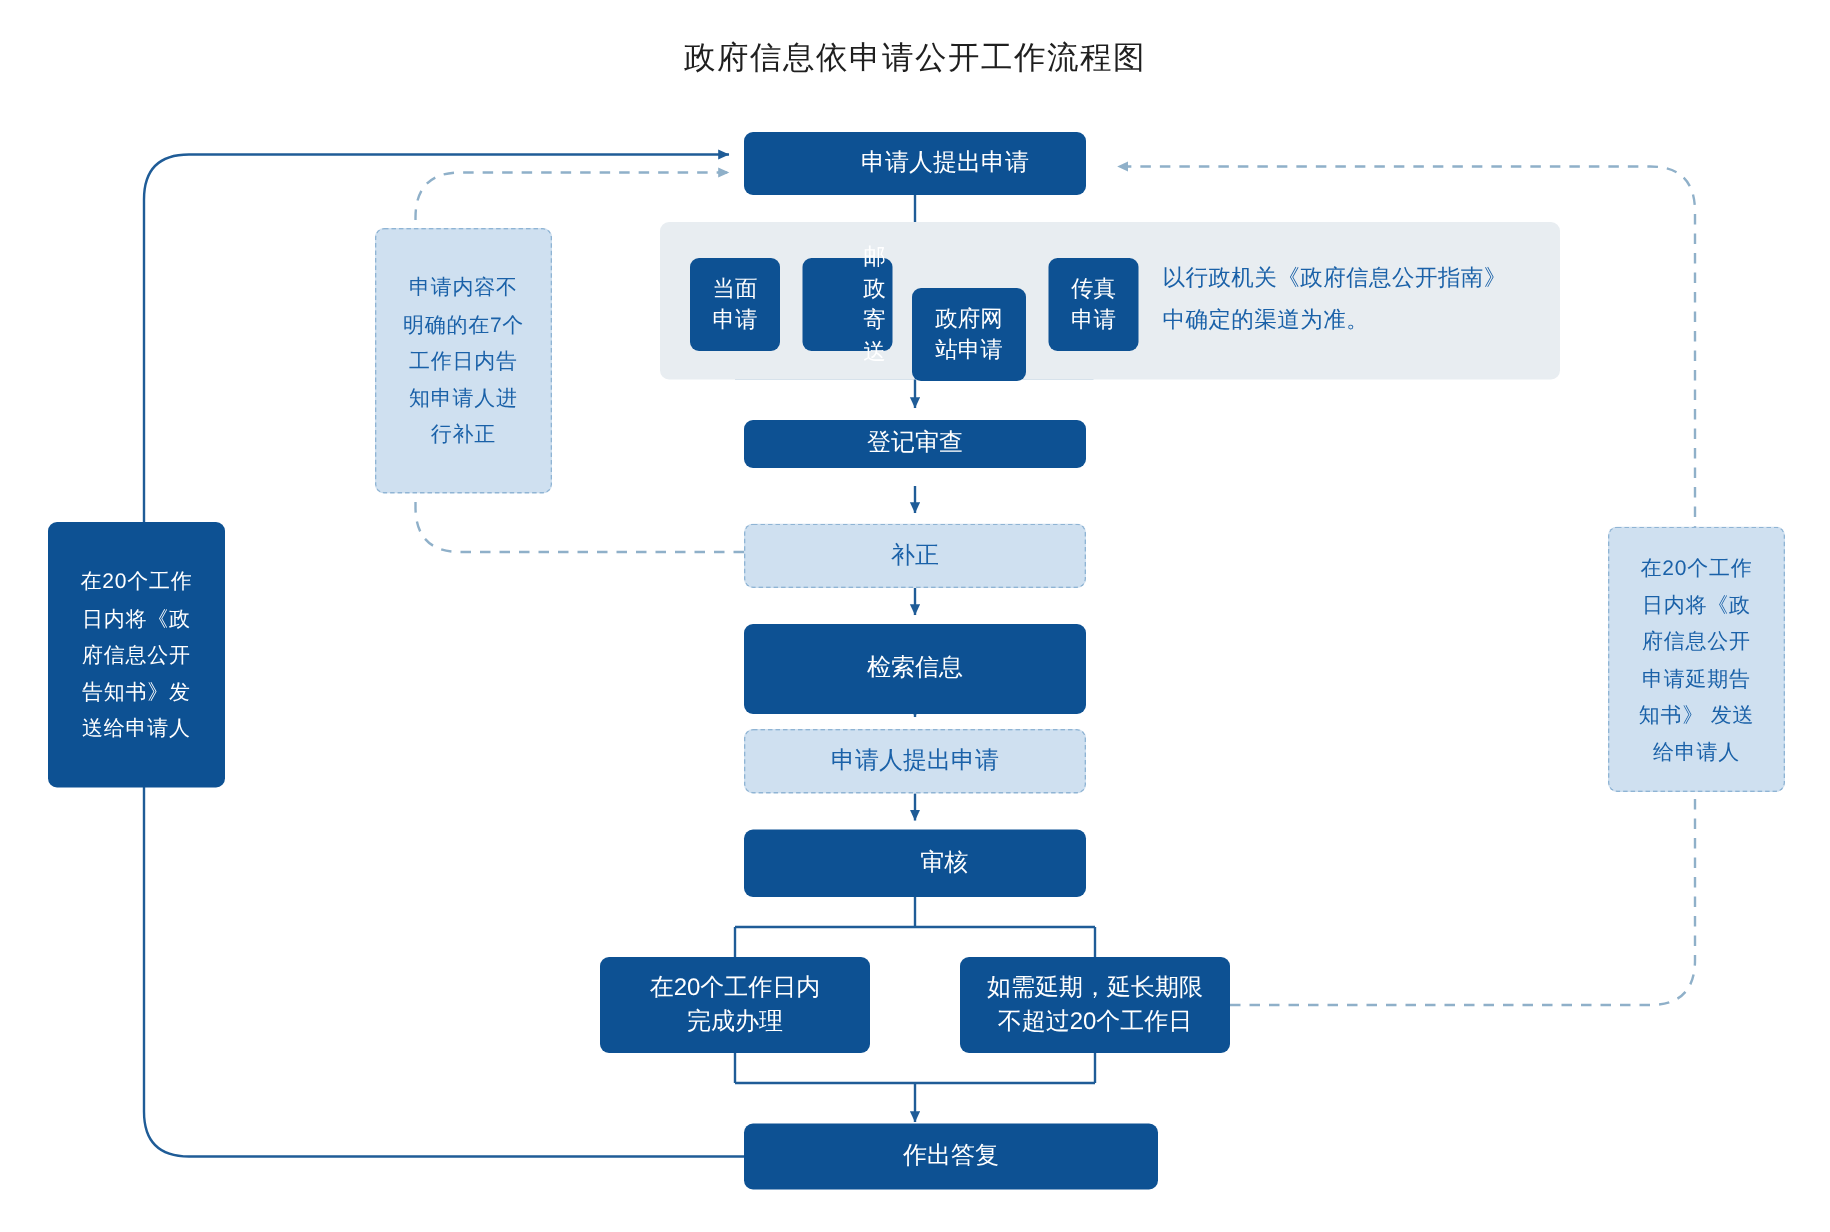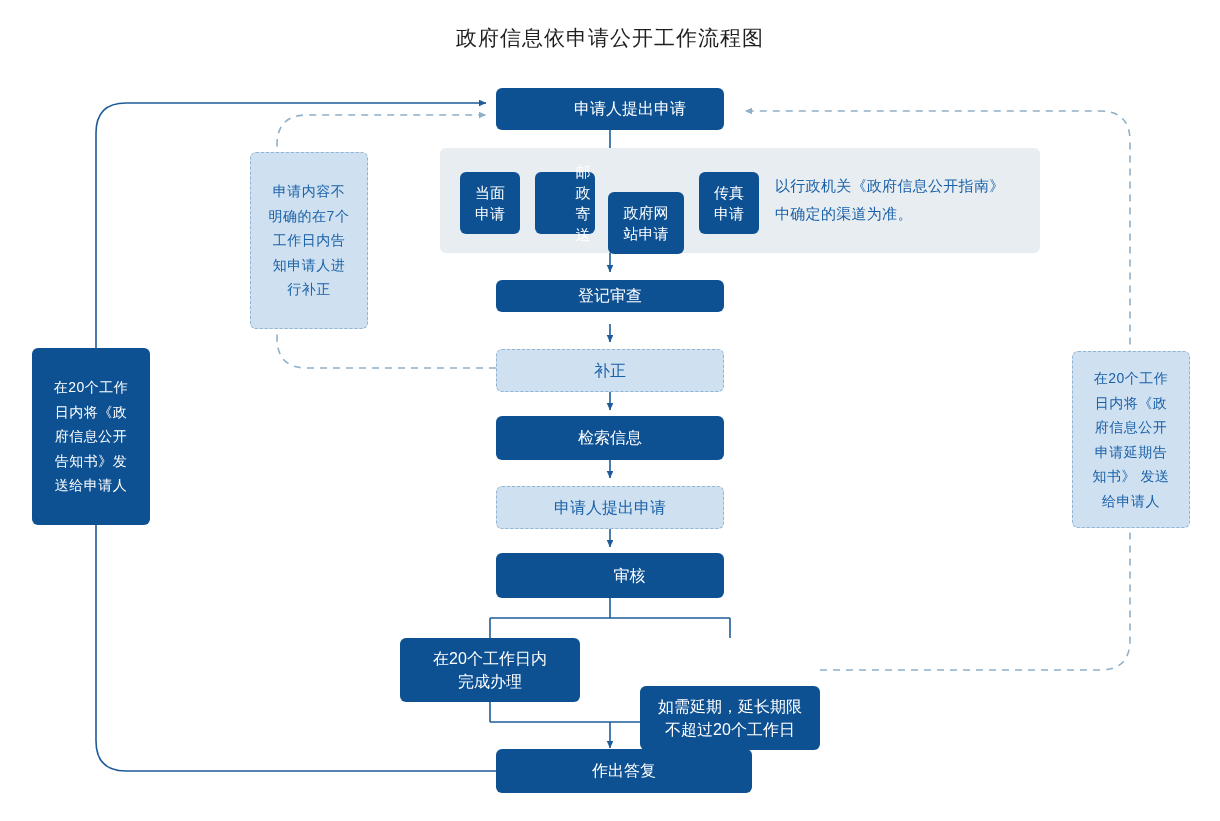--- a/index.html
+++ b/index.html
@@ -168,33 +168,33 @@
     <div class="node solidbox chan" style="left:699px;top:172px;width:60px;height:62px;white-space:pre-line;">传真
 申请</div>
 
     <div class="band-note" style="left:775px;top:172px;width:255px;white-space:pre-line;">以行政机关《政府信息公开指南》
 中确定的渠道为准。</div>
 
     <div class="node solidbox" style="left:496px;top:280px;width:228px;height:32px;">登记审查</div>
 
     <div class="node dashbox" style="left:496px;top:349px;width:228px;height:43px;">补正</div>
 
-    <div class="node solidbox" style="left:496px;top:416px;width:228px;height:44px;">检索信息</div>
+    <div class="node solidbox" style="left:496px;top:416px;width:228px;height:60px;">检索信息</div>
 
     <div class="node dashbox" style="left:496px;top:486px;width:228px;height:43px;">申请人提出申请</div>
 
     <div class="node solidbox" style="left:496px;top:553px;width:228px;height:45px;padding-left:39px;">审核</div>
 
     <div class="node solidbox" style="left:400px;top:638px;width:180px;height:64px;white-space:pre-line;">在20个工作日内
 完成办理</div>
 
-    <div class="node solidbox" style="left:640px;top:638px;width:180px;height:64px;white-space:pre-line;margin-top:48px;">如需延期，延长期限
+    <div class="node solidbox" style="left:640px;top:638px;width:180px;height:64px;white-space:pre-line;">如需延期，延长期限
 不超过20个工作日</div>
 
-    <div class="node solidbox" style="left:496px;top:749px;width:256px;height:44px;">作出答复</div>
+    <div class="node solidbox" style="left:496px;top:749px;width:276px;height:44px;">作出答复</div>
 
     <div class="node note" style="left:218px;top:152px;width:118px;height:177px;white-space:pre-line;margin-left:32px;">申请内容不
 明确的在7个
 工作日内告
 知申请人进
 行补正</div>
 
     <div class="node note-dark" style="left:32px;top:348px;width:118px;height:177px;white-space:pre-line;border-radius:6px;">在20个工作
 日内将《政
 府信息公开

